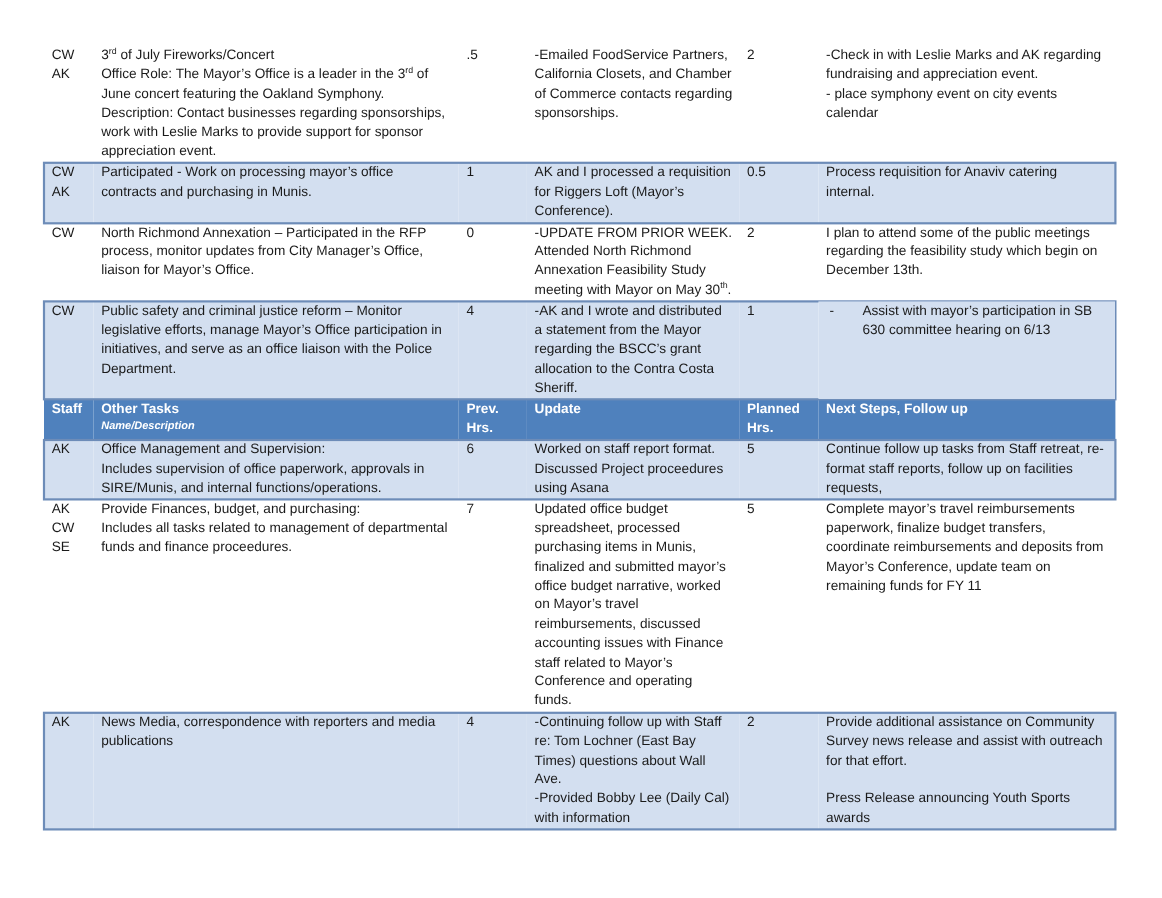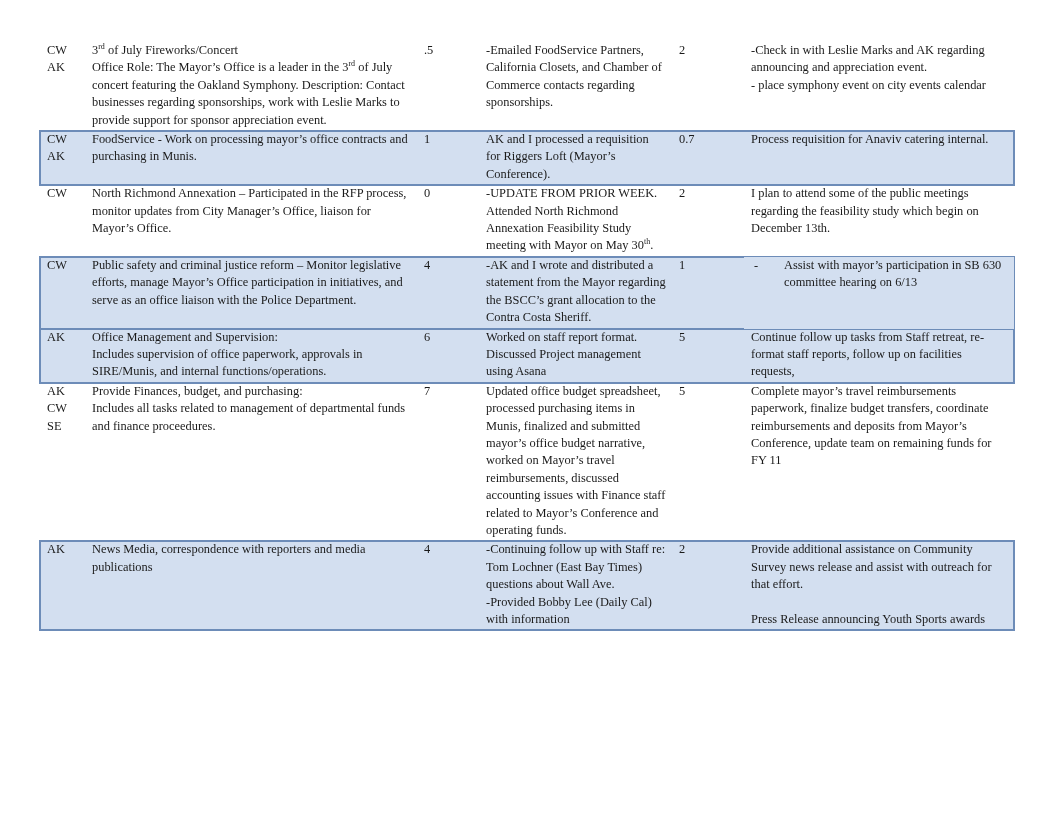--- a/index.html
+++ b/index.html
@@ -1,20 +1,20 @@
 <!DOCTYPE html>
 <html><head>
 <meta charset="utf-8">
 <style>
   html, body { margin: 0; padding: 0; background: #ffffff; }
   body { width: 1056px; height: 816px; position: relative; overflow: hidden;
          font-family: "Liberation Sans", "DejaVu Sans", sans-serif; font-size: 12.4px; color: #1a1a1a; }
   .page { position: absolute; left: 40px; top: 42px; width: 974px; }
   table { border-collapse: collapse; width: 974px; table-layout: fixed; }
-  td { vertical-align: top; padding: 0 6px 2px 7px; line-height: 17.4px; font-family: Liberation Serif, serif; }
+  td { vertical-align: top; padding: 0 6px 2px 7px; line-height: 17.4px; }
   col.c-staff { width: 45px; }
   col.c-task { width: 332px; }
   col.c-prev { width: 62px; }
   col.c-update { width: 193px; }
   col.c-planned { width: 72px; }
   col.c-next { width: 270px; }
   tr.shaded td { background: #d3dff0; }
   tr.shaded { outline: 2px solid #6d8cb8; outline-offset: -1px; }
   tr.header td { background: #4f81bd; color: #ffffff; font-weight: bold; padding-top: 0; }
   tr.header .sub { font-style: italic; font-size: 10px; font-weight: bold; display: block; line-height: 14px; }
@@ -36,36 +36,36 @@
         <col class="c-planned">
         <col class="c-next">
     </colgroup>
     <tbody>
 
       <tr>
         <td class="multiline">CW
 AK</td>
         <td>
           <span>3</span><sup>rd</sup><span> of July Fireworks/Concert</span><br>
-          <span>Office Role: The Mayor’s Office is a leader in the 3</span><sup>rd</sup><span> of July concert featuring the Oakland Symphony. Description: Contact businesses regarding sponsorships, work with Leslie Marks to provide support for sponsor appreciation event.</span>
+          <span>Office Role: The Mayor’s Office is a leader in the 3</span><sup>rd</sup><span> of June concert featuring the Oakland Symphony. Description: Contact businesses regarding sponsorships, work with Leslie Marks to provide support for sponsor appreciation event.</span>
         </td>
         <td>.5</td>
         <td>-Emailed FoodService Partners, California Closets, and Chamber of Commerce contacts regarding sponsorships.</td>
         <td>2</td>
-        <td class="multiline">-Check in with Leslie Marks and AK regarding announcing and appreciation event.
+        <td class="multiline">-Check in with Leslie Marks and AK regarding fundraising and appreciation event.
 - place symphony event on city events calendar</td>
       </tr>
 
       <tr class="shaded">
         <td class="multiline">CW
 AK</td>
-        <td>FoodService - Work on processing mayor’s office contracts and purchasing in Munis.</td>
+        <td>Participated - Work on processing mayor’s office contracts and purchasing in Munis.</td>
         <td>1</td>
         <td>AK and I processed a requisition for Riggers Loft (Mayor’s Conference).</td>
-        <td>0.7</td>
+        <td>0.5</td>
         <td>Process requisition for Anaviv catering internal.</td>
       </tr>
 
       <tr>
         <td>CW</td>
         <td>North Richmond Annexation – Participated in the RFP process, monitor updates from City Manager’s Office, liaison for Mayor’s Office.</td>
         <td>0</td>
         <td><span>-UPDATE FROM PRIOR WEEK. Attended North Richmond Annexation Feasibility Study meeting with Mayor on May 30</span><sup>th</sup><span>.</span></td>
         <td>2</td>
         <td>I plan to attend some of the public meetings regarding the feasibility study which begin on December 13th.</td>
@@ -76,27 +76,38 @@
         <td>Public safety and criminal justice reform – Monitor legislative efforts, manage Mayor’s Office participation in initiatives, and serve as an office liaison with the Police Department.</td>
         <td>4</td>
         <td>-AK and I wrote and distributed a statement from the Mayor regarding the BSCC’s grant allocation to the Contra Costa Sheriff.</td>
         <td>1</td>
         <td class="bullet-next">
           <span class="dash">-</span>
           <span>Assist with mayor’s participation in SB 630 committee hearing on 6/13</span>
         </td>
       </tr>
 
+      <tr class="header">
+        <td>Staff</td>
+        <td>
+          <span>Other Tasks</span>
+          <span class="sub">Name/Description</span>
+        </td>
+        <td>Prev. Hrs.</td>
+        <td>Update</td>
+        <td>Planned Hrs.</td>
+        <td>Next Steps, Follow up</td>
+      </tr>
 
       <tr class="shaded">
         <td>AK</td>
         <td class="multiline">Office Management and Supervision:
 Includes supervision of office paperwork, approvals in SIRE/Munis, and internal functions/operations.</td>
         <td>6</td>
-        <td>Worked on staff report format. Discussed Project management using Asana</td>
+        <td>Worked on staff report format. Discussed Project proceedures using Asana</td>
         <td>5</td>
         <td>Continue follow up tasks from Staff retreat, re-format staff reports, follow up on facilities requests,</td>
       </tr>
 
       <tr>
         <td class="multiline">AK
 CW
 SE</td>
         <td class="multiline">Provide Finances, budget, and purchasing:
 Includes all tasks related to management of departmental funds and finance proceedures.</td>

